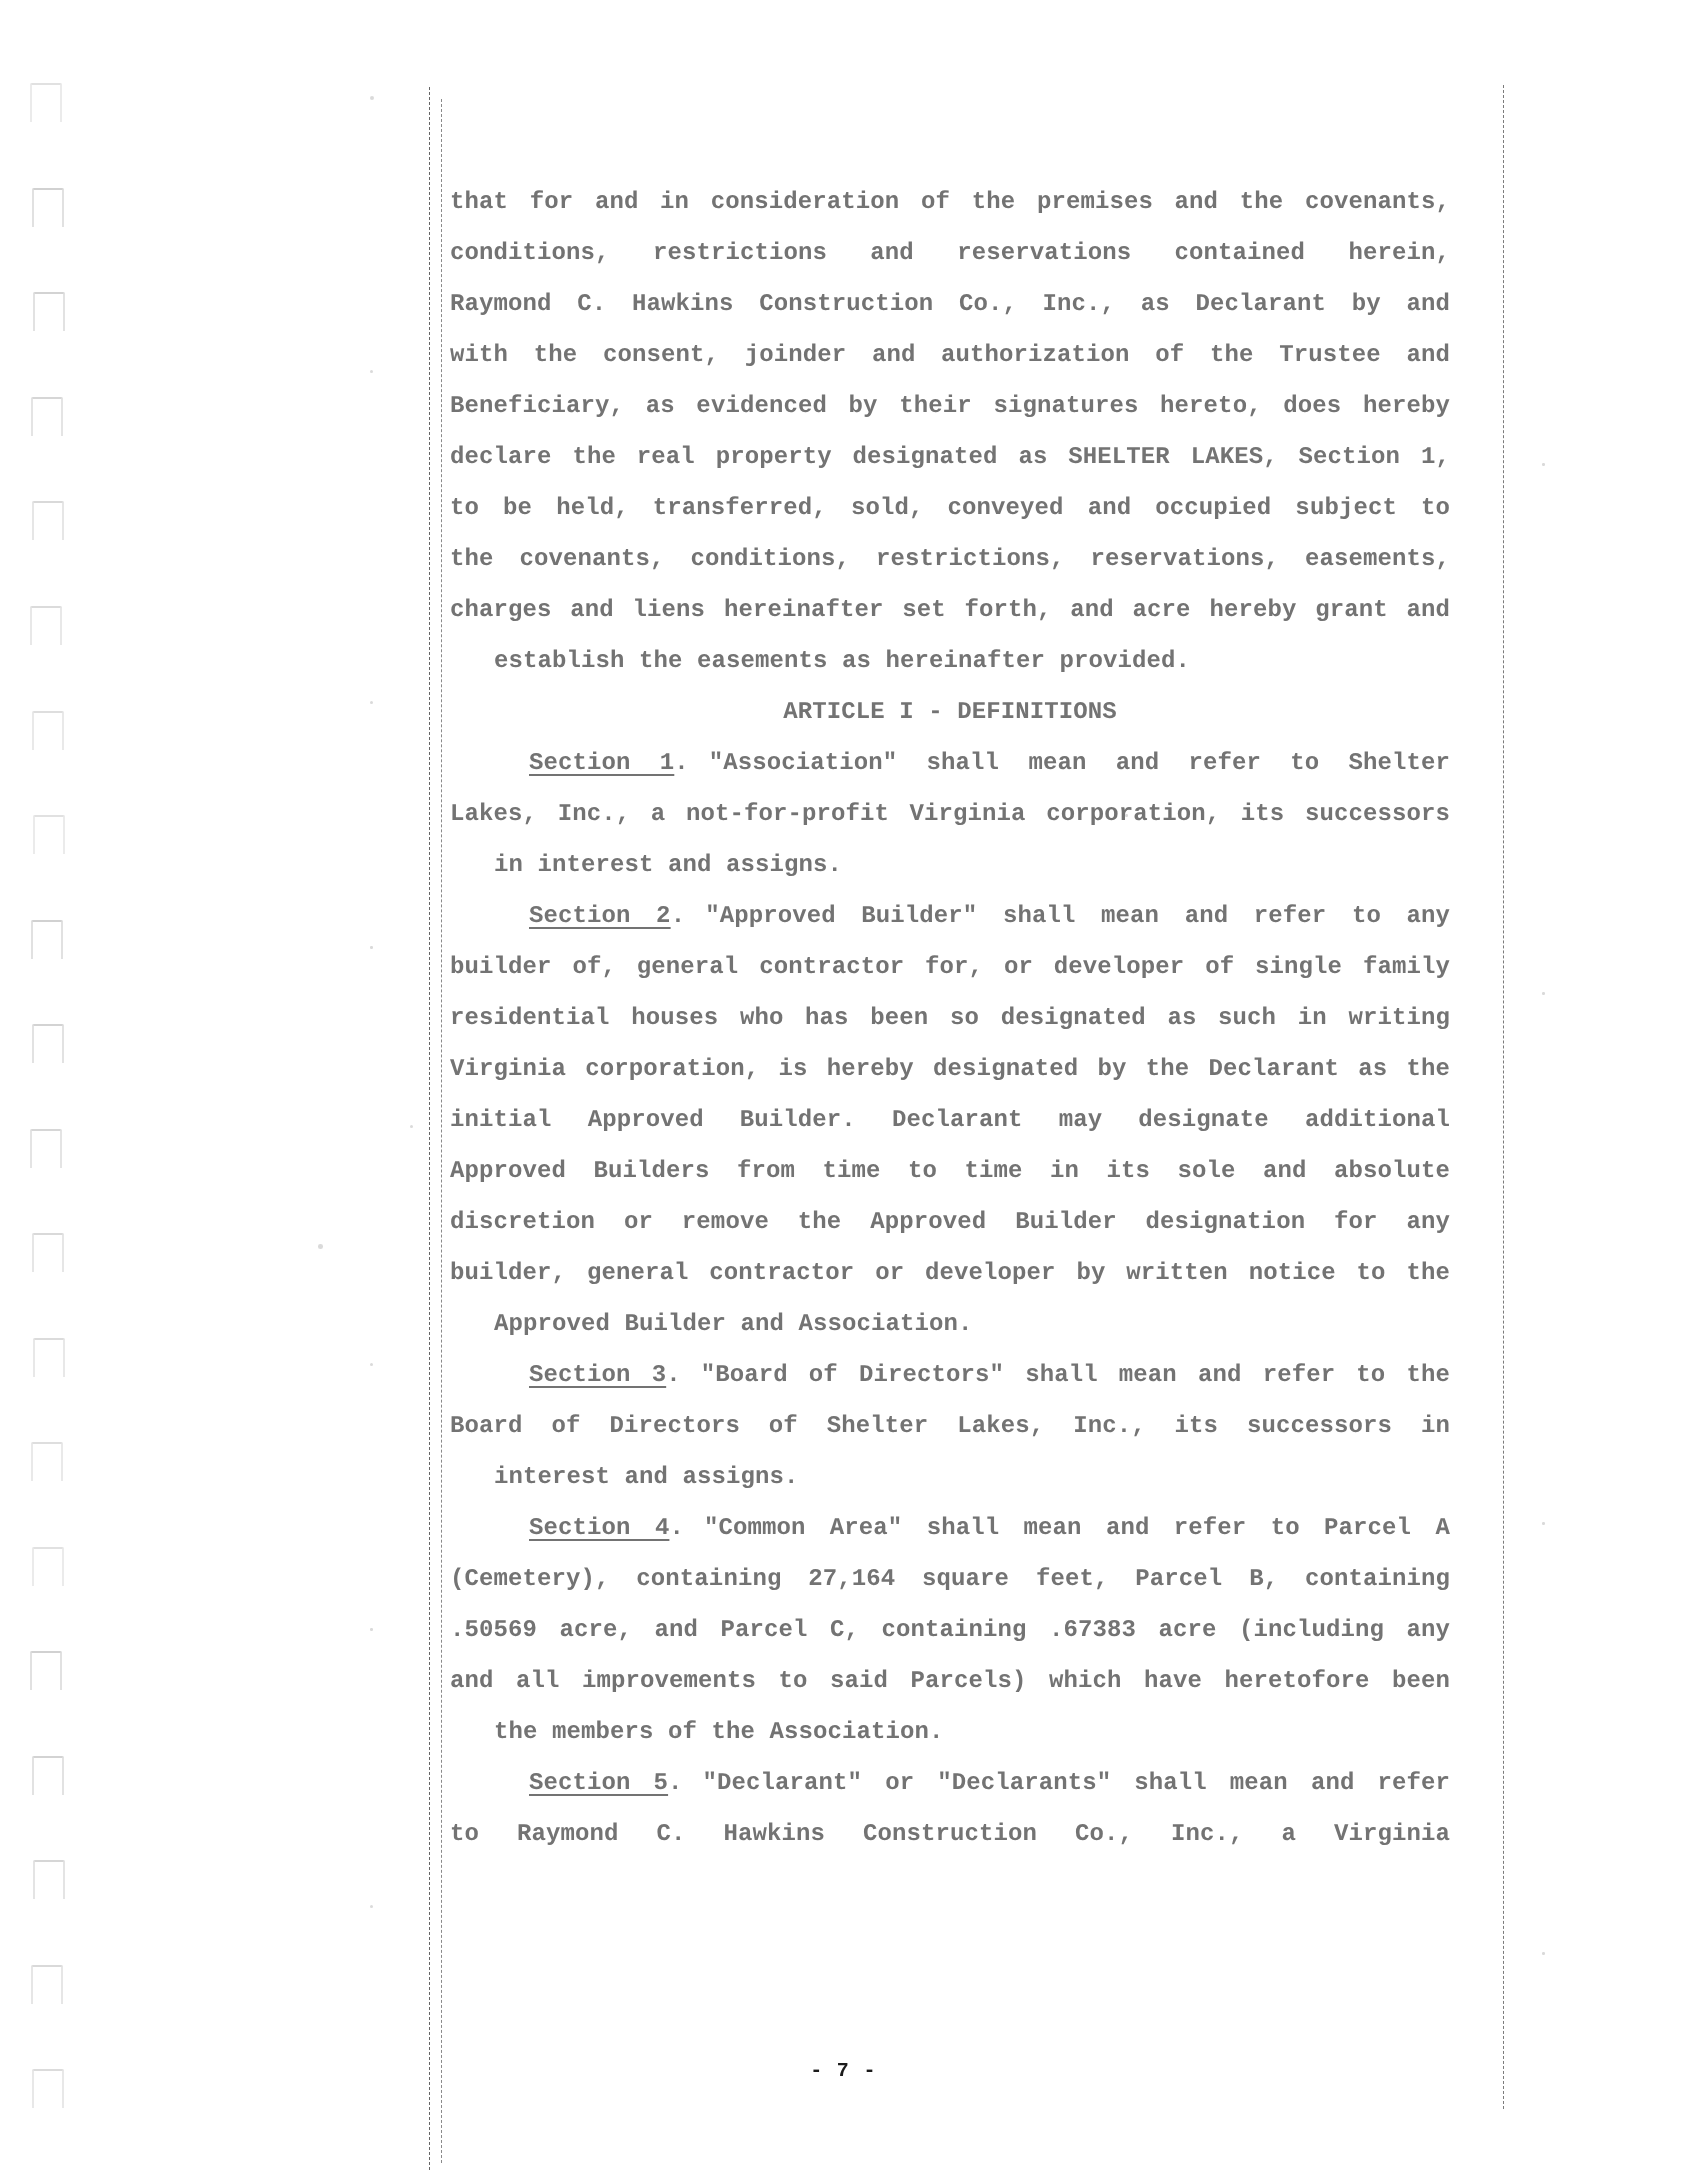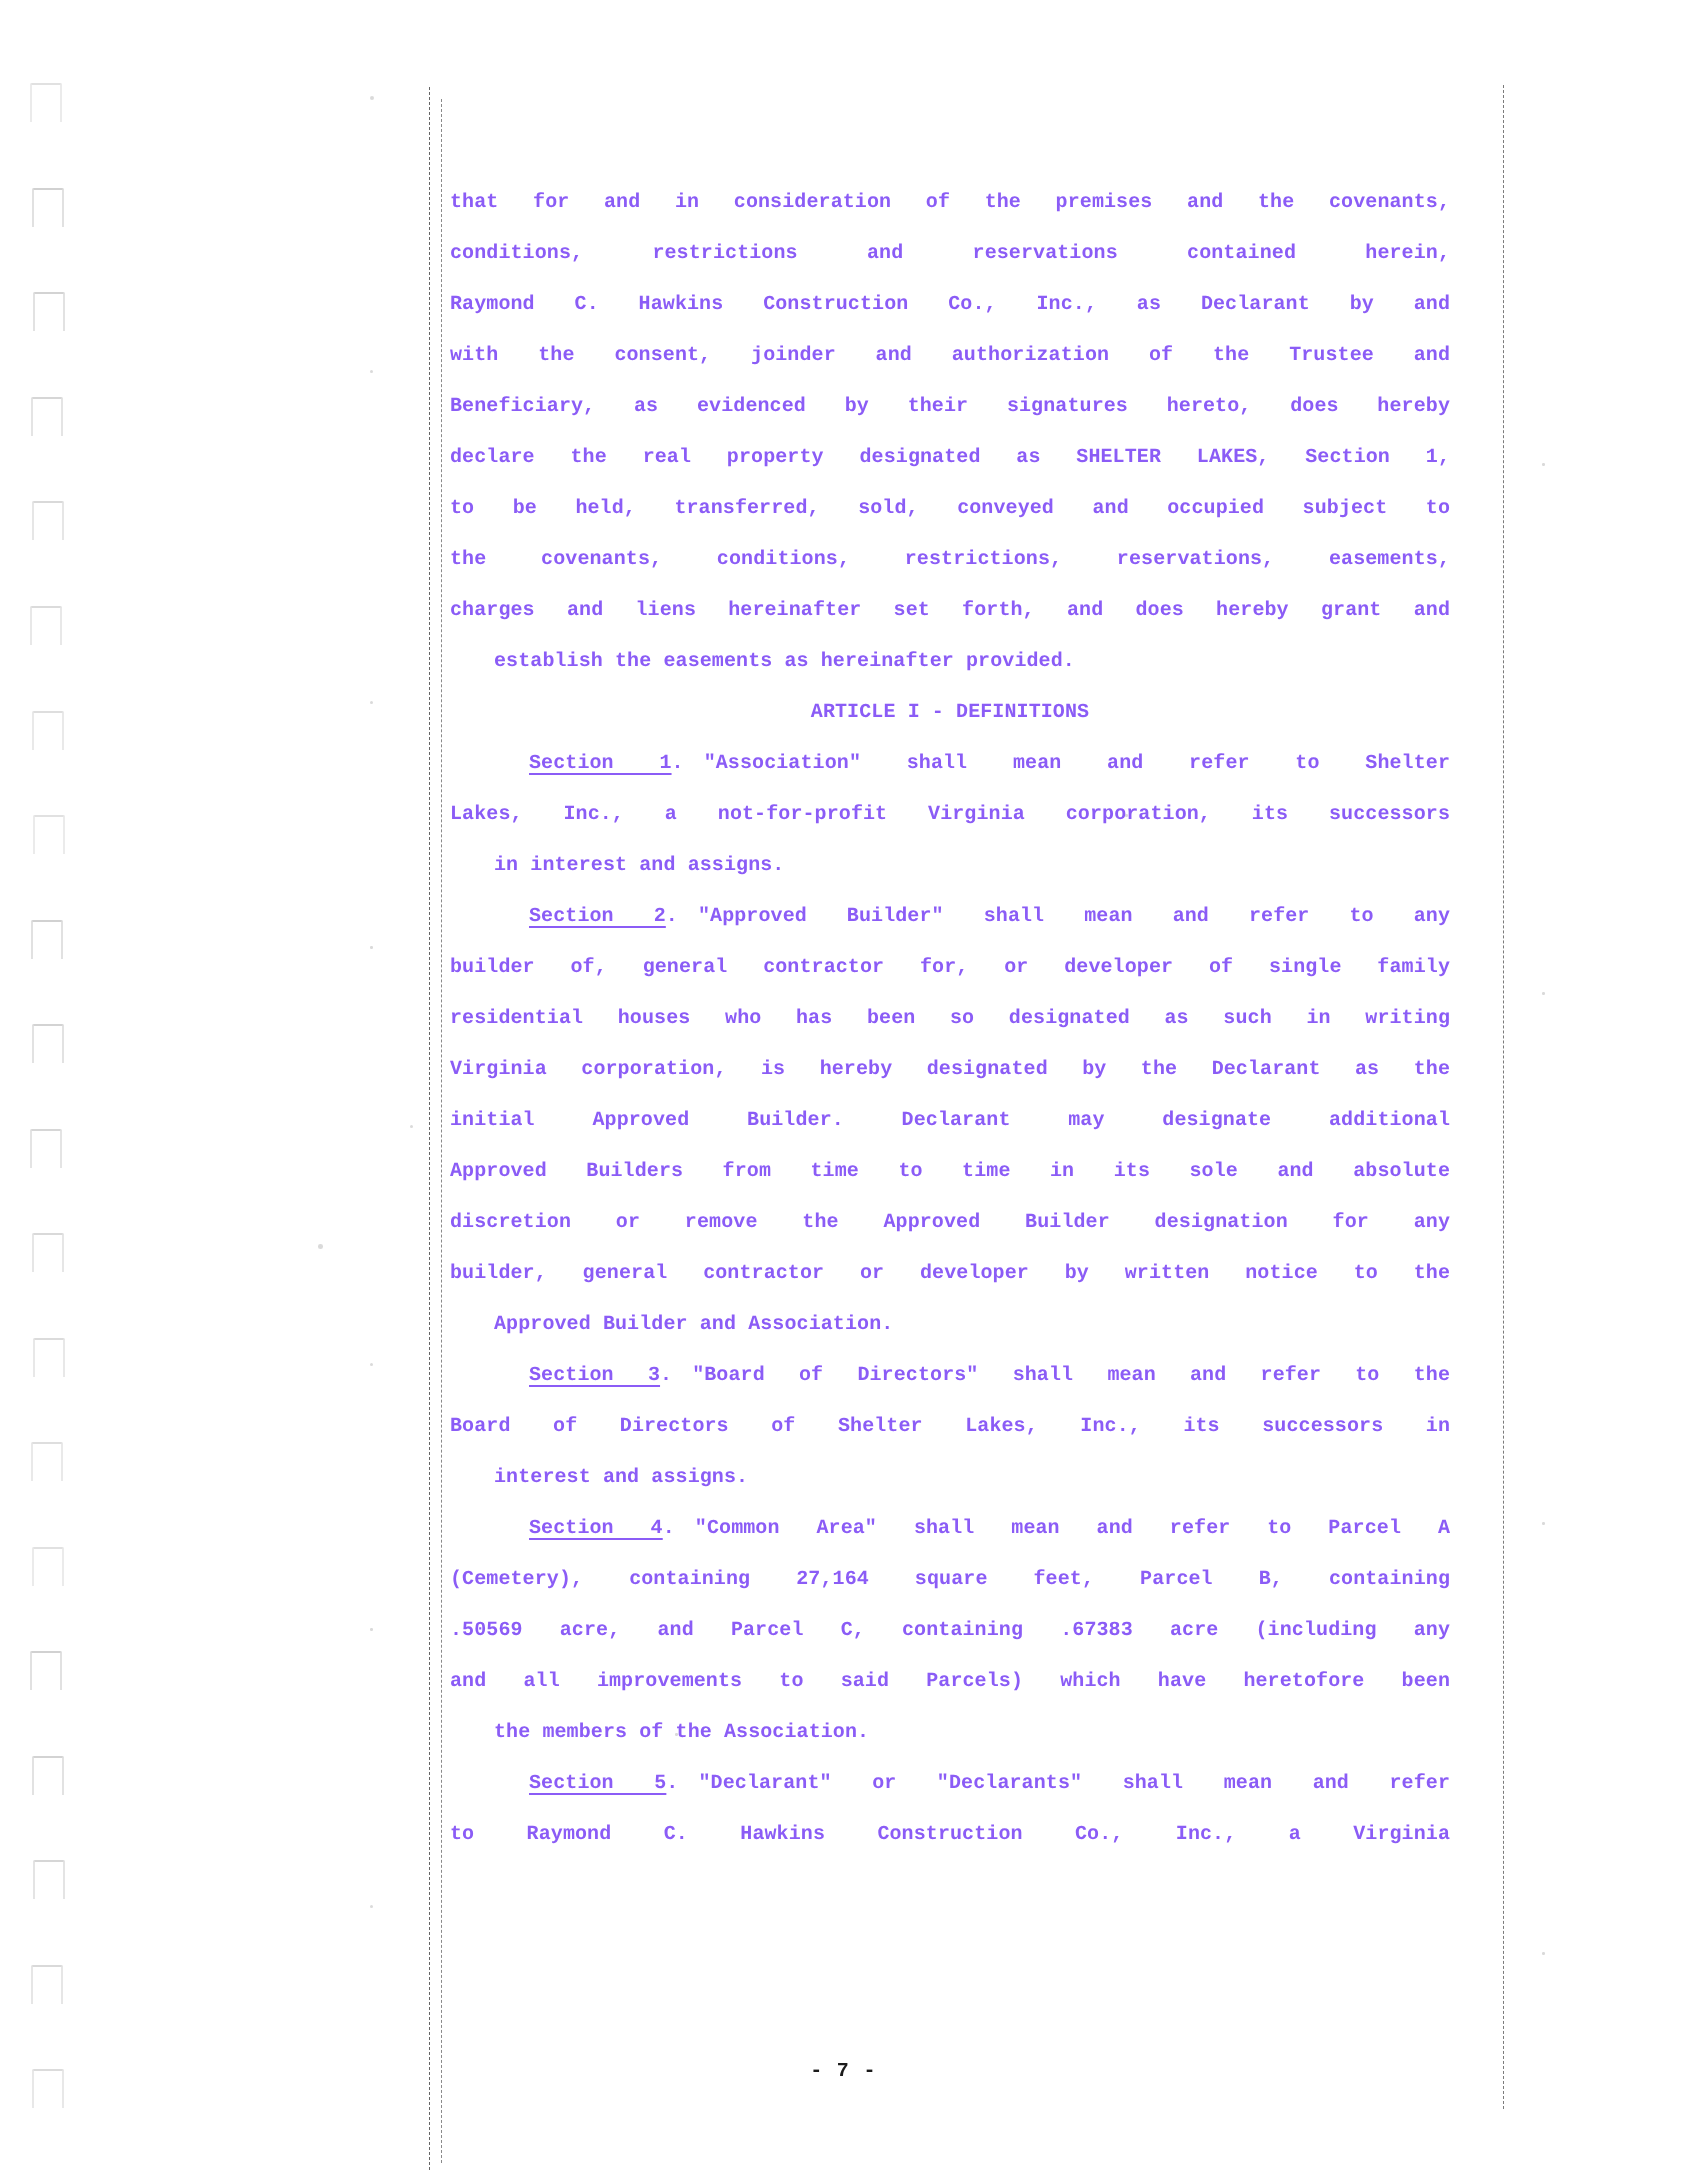--- a/index.html
+++ b/index.html
@@ -51,24 +51,24 @@
 
   
   #doc {
     position: absolute;
     left: 450px;
     top: 177px;
     width: 1000px;
   }
 
   .line {
-    font-size: 20px;
+    font-size: 24px;
     line-height: 51px;
     height: 51px;
-    color: #8b5cf6;
+    color: #737373;
     letter-spacing: 0.1px;
     white-space: pre;
     font-weight: 700;
     text-rendering: geometricPrecision;
   }
 
   
   .line.j {
     white-space: normal;
     text-align: justify;
@@ -142,21 +142,21 @@
   <div id="doc">
 
     <div class="line j">that for and in consideration of the premises and the covenants,</div>
     <div class="line j">conditions,  restrictions  and  reservations  contained  herein,</div>
     <div class="line j">Raymond C. Hawkins Construction Co., Inc., as Declarant by and</div>
     <div class="line j">with the consent, joinder and authorization of the Trustee and</div>
     <div class="line j">Beneficiary, as evidenced by their signatures hereto, does hereby</div>
     <div class="line j">declare the real property designated as SHELTER LAKES, Section 1,</div>
     <div class="line j">to be held, transferred, sold, conveyed and occupied subject to</div>
     <div class="line j">the covenants, conditions, restrictions, reservations, easements,</div>
-    <div class="line j">charges and liens hereinafter set forth, and does hereby grant and</div>
+    <div class="line j">charges and liens hereinafter set forth, and acre hereby grant and</div>
     <div class="line l">establish the easements as hereinafter provided.</div>
 
     <div class="line c">ARTICLE I - DEFINITIONS</div>
 
     <div class="line j"><span class="indent"></span><span class="sec-label">Section 1</span><span>.</span><span class="gap-sm"></span><span>"Association" shall mean and refer to Shelter</span></div>
     <div class="line j">Lakes, Inc., a not-for-profit Virginia corporation, its successors</div>
     <div class="line l">in interest and assigns.</div>
 
     <div class="line j"><span class="indent"></span><span class="sec-label">Section 2</span><span>.</span><span class="gap-sm"></span><span>"Approved Builder" shall mean and refer to any</span></div>
     <div class="line j">builder of, general contractor for, or developer of single family</div>

